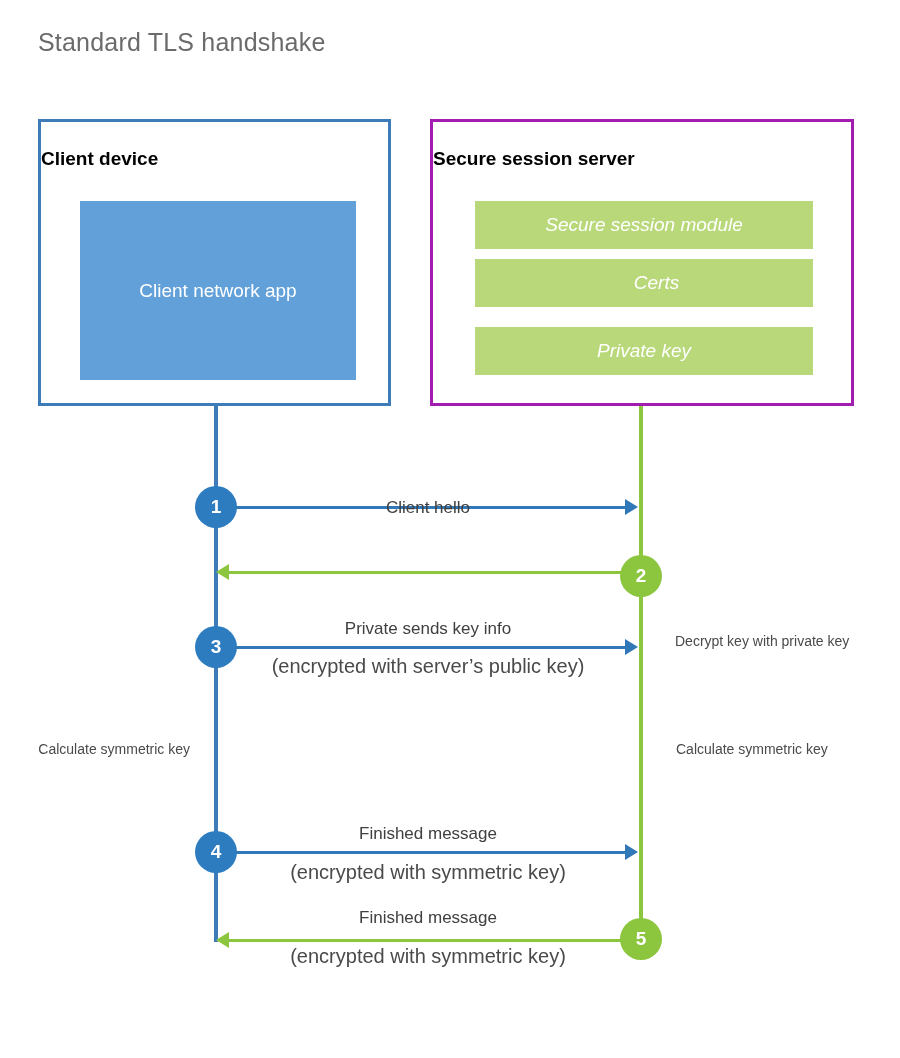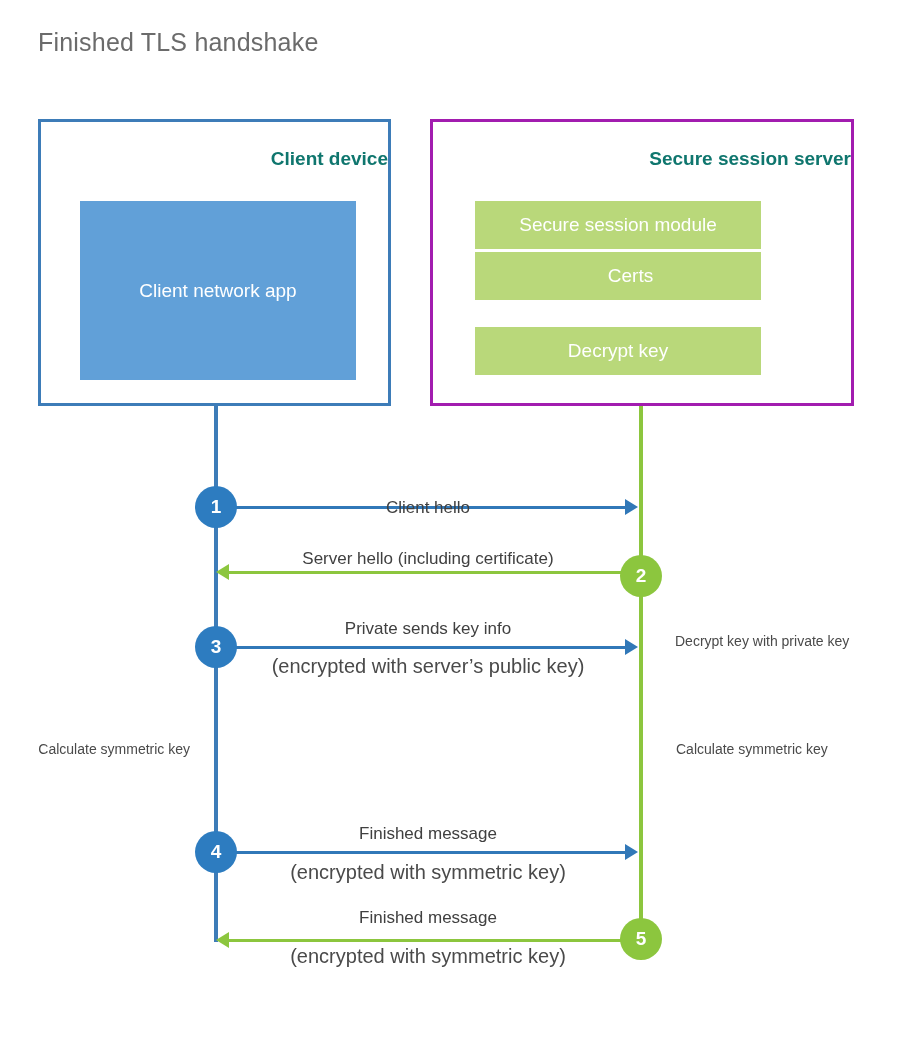--- a/index.html
+++ b/index.html
@@ -46,24 +46,24 @@
     top: 119px;
     width: 424px;
     height: 287px;
     border: 3px solid #a21caf;
   }
   .box-title {
     position: absolute;
     left: 0;
     right: 0;
     top: 26px;
-    text-align: right;
+    text-align: left;
     font-size: 19px;
     font-weight: bold;
-    color: #0f766e;
+    color: #000000;
   }
 
   
   .inner-block {
     position: absolute;
     display: flex;
     align-items: center;
     justify-content: center;
     color: #ffffff;
     font-weight: 400;
@@ -74,27 +74,28 @@
     width: 276px;
     height: 179px;
     background: #61a0d8;
     font-size: 19px;
     line-height: 27px;
     text-align: center;
     padding: 16px 14px;
   }
   .server-block {
     left: 42px;
-    width: 286px;
+    width: 338px;
     height: 48px;
     background: #b9d87a;
     font-size: 19px;
+    font-style: italic;
   }
   #server-block-0 { top: 79px; }
-  #server-block-1 { top: 130px; padding-left: 25px; }
+  #server-block-1 { top: 137px; padding-left: 25px; }
   #server-block-2 { top: 205px; }
 
   
   .lifeline {
     position: absolute;
     width: 4px;
   }
   #client-lifeline {
     left: 214px;
     top: 406px;
@@ -190,44 +191,43 @@
   }
   #note-decrypt { left: 675px; top: 632px; width: 200px; text-align: left; }
   #note-calc-client { left: 30px; top: 740px; width: 160px; text-align: right; }
   #note-calc-server { left: 676px; top: 740px; width: 180px; text-align: left; }
 </style>
 </head>
 <body>
 
 <div id="canvas">
 
-  <div id="page-title">Finished TLS handshake</div>
+  <div id="page-title">Standard TLS handshake</div>
 
   <div id="client-box" class="party-box">
     <div class="box-title">Client device</div>
     <div id="client-app-block" class="inner-block">Client network app</div>
   </div>
 
   <div id="server-box" class="party-box">
     <div class="box-title">Secure session server</div>
     <div id="server-block-0" class="inner-block server-block">Secure session module</div>
     <div id="server-block-1" class="inner-block server-block">Certs</div>
-    <div id="server-block-2" class="inner-block server-block">Decrypt key</div>
+    <div id="server-block-2" class="inner-block server-block">Private key</div>
   </div>
 
   <div id="client-lifeline" class="lifeline"></div>
   <div id="server-lifeline" class="lifeline"></div>
 
   <div id="arrow-1-line" class="arrow-line blue"></div>
   <div id="arrow-1-head" class="arrow-head right-blue"></div>
   <div id="msg-1" class="msg-label msg-primary">Client hello</div>
 
   <div id="arrow-2-line" class="arrow-line green"></div>
   <div id="arrow-2-head" class="arrow-head left-green"></div>
-  <div id="msg-2" class="msg-label msg-primary">Server hello (including certificate)</div>
 
   <div id="arrow-3-line" class="arrow-line blue"></div>
   <div id="arrow-3-head" class="arrow-head right-blue"></div>
   <div id="msg-3" class="msg-label msg-primary">Private sends key info</div>
   <div id="msg-3-sub" class="msg-label msg-sub">(encrypted with server’s public key)</div>
 
   <div id="arrow-4-line" class="arrow-line blue"></div>
   <div id="arrow-4-head" class="arrow-head right-blue"></div>
   <div id="msg-4" class="msg-label msg-primary">Finished message</div>
   <div id="msg-4-sub" class="msg-label msg-sub">(encrypted with symmetric key)</div>

